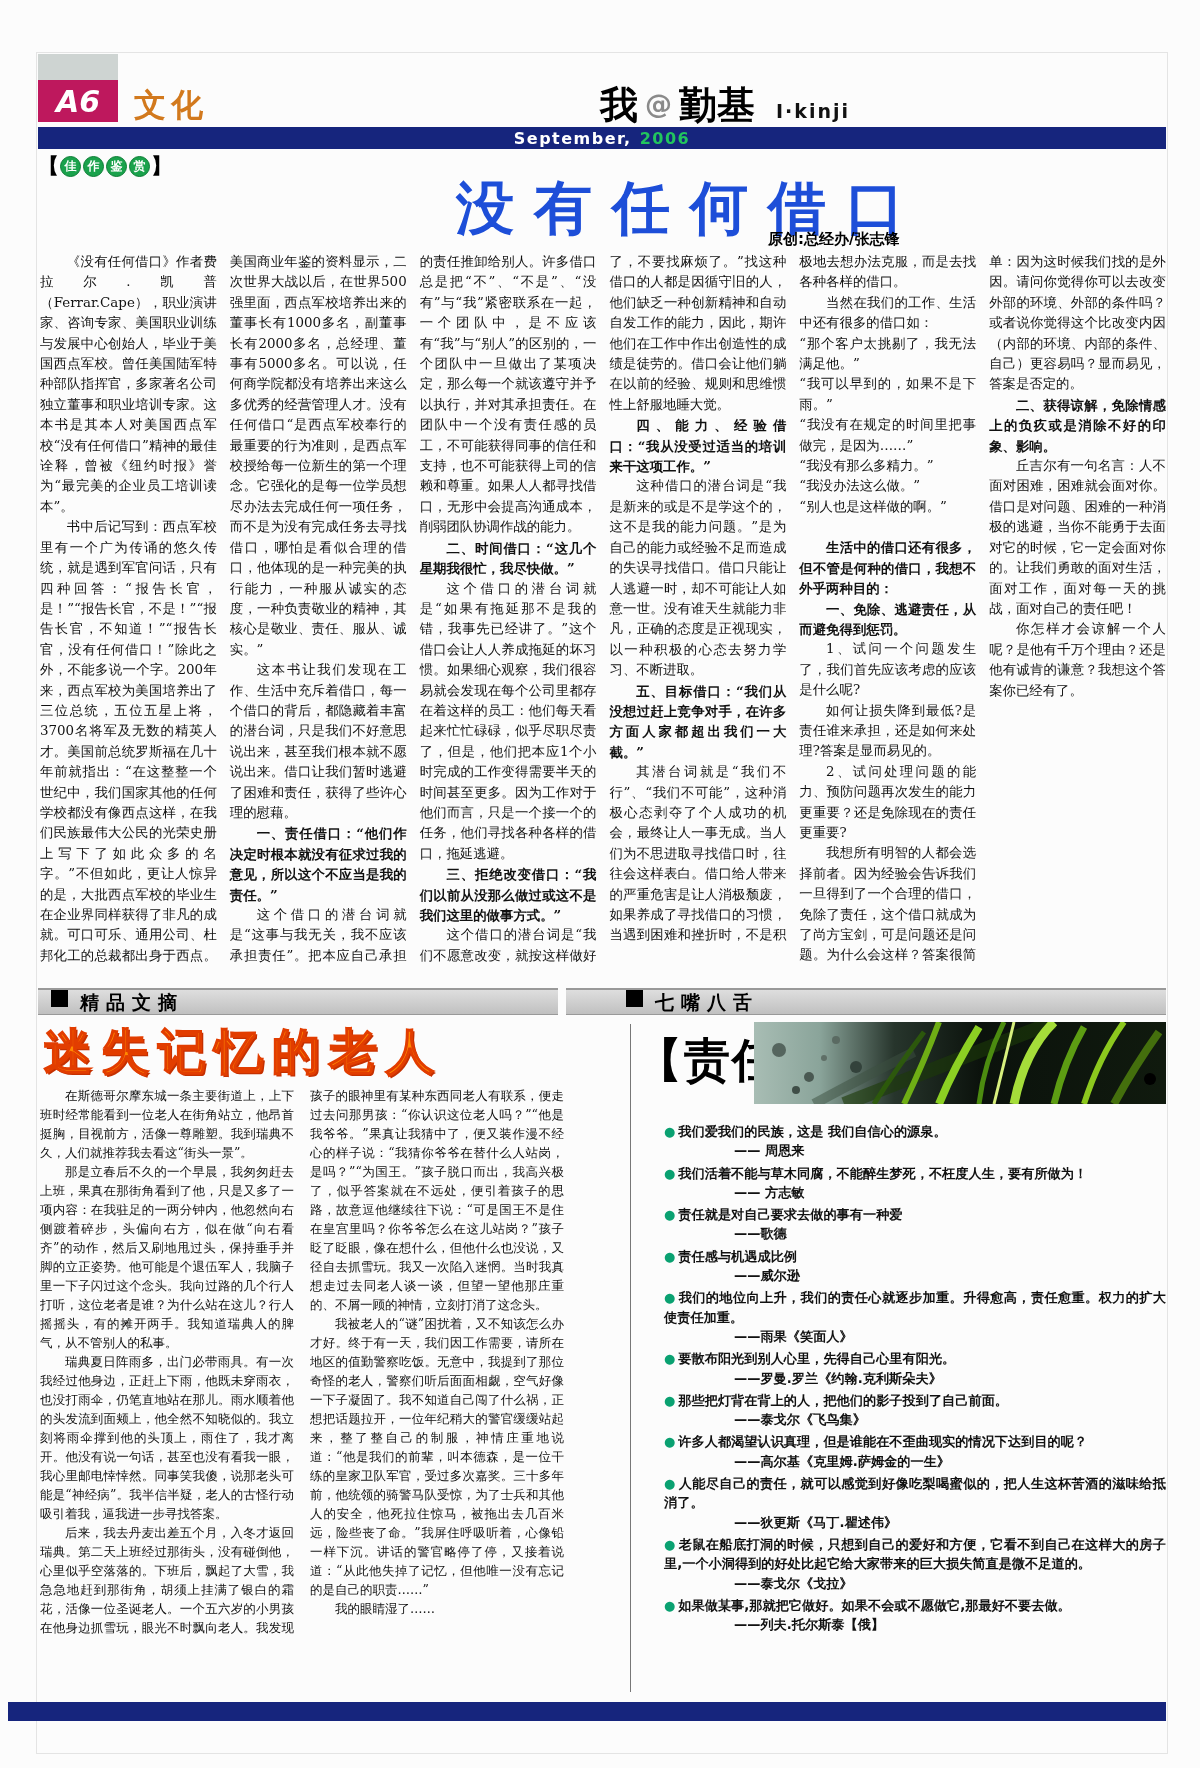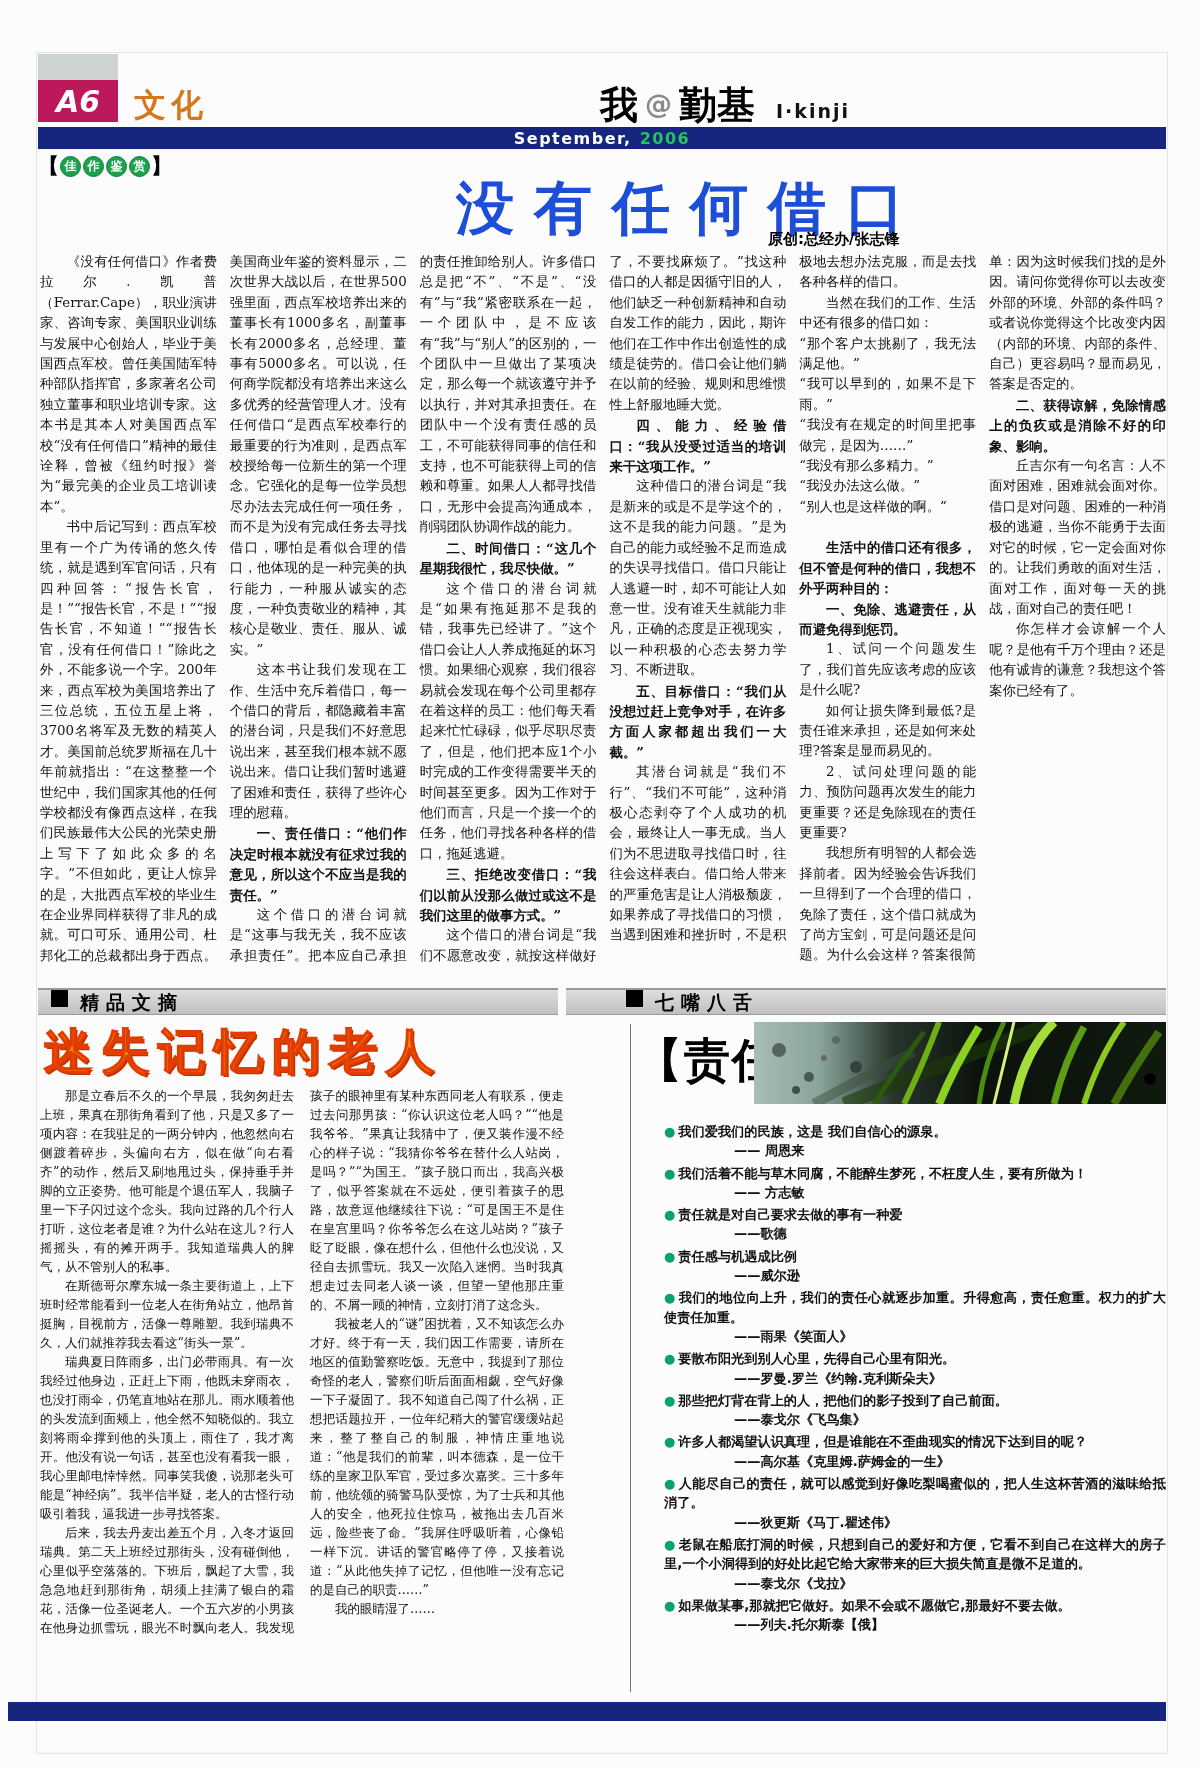--- a/index.html
+++ b/index.html
@@ -126,22 +126,22 @@
     <span class="sq"></span>
     <span class="bar-label">精品文摘</span>
   </div>
   <div class="abs sec-bar bar-right">
     <span class="sq"></span>
     <span class="bar-label">七嘴八舌</span>
   </div>
 
   <div class="abs story-title">迷失记忆的老人</div>
   <div class="abs story-cols" id="story-cols">
+      <p class="para">在斯德哥尔摩东城一条主要街道上，上下班时经常能看到一位老人在街角站立，他昂首挺胸，目视前方，活像一尊雕塑。我到瑞典不久，人们就推荐我去看这“街头一景”。</p>
       <p class="para">那是立春后不久的一个早晨，我匆匆赶去上班，果真在那街角看到了他，只是又多了一项内容：在我驻足的一两分钟内，他忽然向右侧踱着碎步，头偏向右方，似在做“向右看齐”的动作，然后又刷地甩过头，保持垂手并脚的立正姿势。他可能是个退伍军人，我脑子里一下子闪过这个念头。我向过路的几个行人打听，这位老者是谁？为什么站在这儿？行人摇摇头，有的摊开两手。我知道瑞典人的脾气，从不管别人的私事。</p>
-      <p class="para">在斯德哥尔摩东城一条主要街道上，上下班时经常能看到一位老人在街角站立，他昂首挺胸，目视前方，活像一尊雕塑。我到瑞典不久，人们就推荐我去看这“街头一景”。</p>
       <p class="para">瑞典夏日阵雨多，出门必带雨具。有一次我经过他身边，正赶上下雨，他既未穿雨衣，也没打雨伞，仍笔直地站在那儿。雨水顺着他的头发流到面颊上，他全然不知晓似的。我立刻将雨伞撑到他的头顶上，雨住了，我才离开。他没有说一句话，甚至也没有看我一眼，我心里邮电悻悻然。同事笑我傻，说那老头可能是“神经病”。我半信半疑，老人的古怪行动吸引着我，逼我进一步寻找答案。</p>
       <p class="para">后来，我去丹麦出差五个月，入冬才返回瑞典。第二天上班经过那街头，没有碰倒他，心里似乎空落落的。下班后，飘起了大雪，我急急地赶到那街角，胡须上挂满了银白的霜花，活像一位圣诞老人。一个五六岁的小男孩在他身边抓雪玩，眼光不时飘向老人。我发现孩子的眼神里有某种东西同老人有联系，便走过去问那男孩：“你认识这位老人吗？”“他是我爷爷。”果真让我猜中了，便又装作漫不经心的样子说：“我猜你爷爷在替什么人站岗，是吗？”“为国王。”孩子脱口而出，我高兴极了，似乎答案就在不远处，便引着孩子的思路，故意逗他继续往下说：“可是国王不是住在皇宫里吗？你爷爷怎么在这儿站岗？”孩子眨了眨眼，像在想什么，但他什么也没说，又径自去抓雪玩。我又一次陷入迷惘。当时我真想走过去同老人谈一谈，但望一望他那庄重的、不屑一顾的神情，立刻打消了这念头。</p>
       <p class="para">我被老人的“谜”困扰着，又不知该怎么办才好。终于有一天，我们因工作需要，请所在地区的值勤警察吃饭。无意中，我提到了那位奇怪的老人，警察们听后面面相觑，空气好像一下子凝固了。我不知道自己闯了什么祸，正想把话题拉开，一位年纪稍大的警官缓缓站起来，整了整自己的制服，神情庄重地说道：“他是我们的前辈，叫本德森，是一位干练的皇家卫队军官，受过多次嘉奖。三十多年前，他统领的骑警马队受惊，为了士兵和其他人的安全，他死拉住惊马，被拖出去几百米远，险些丧了命。”我屏住呼吸听着，心像铅一样下沉。讲话的警官略停了停，又接着说道：“从此他失掉了记忆，但他唯一没有忘记的是自己的职责……”</p>
       <p class="para">我的眼睛湿了……</p>
     </div>
 
   <div class="abs v-divider"></div>
   <div class="abs v-heading">【责任】</div>
   <div class="abs v-photo">
     <svg width="412" height="82" viewBox="0 0 412 82" xmlns="http://www.w3.org/2000/svg">

